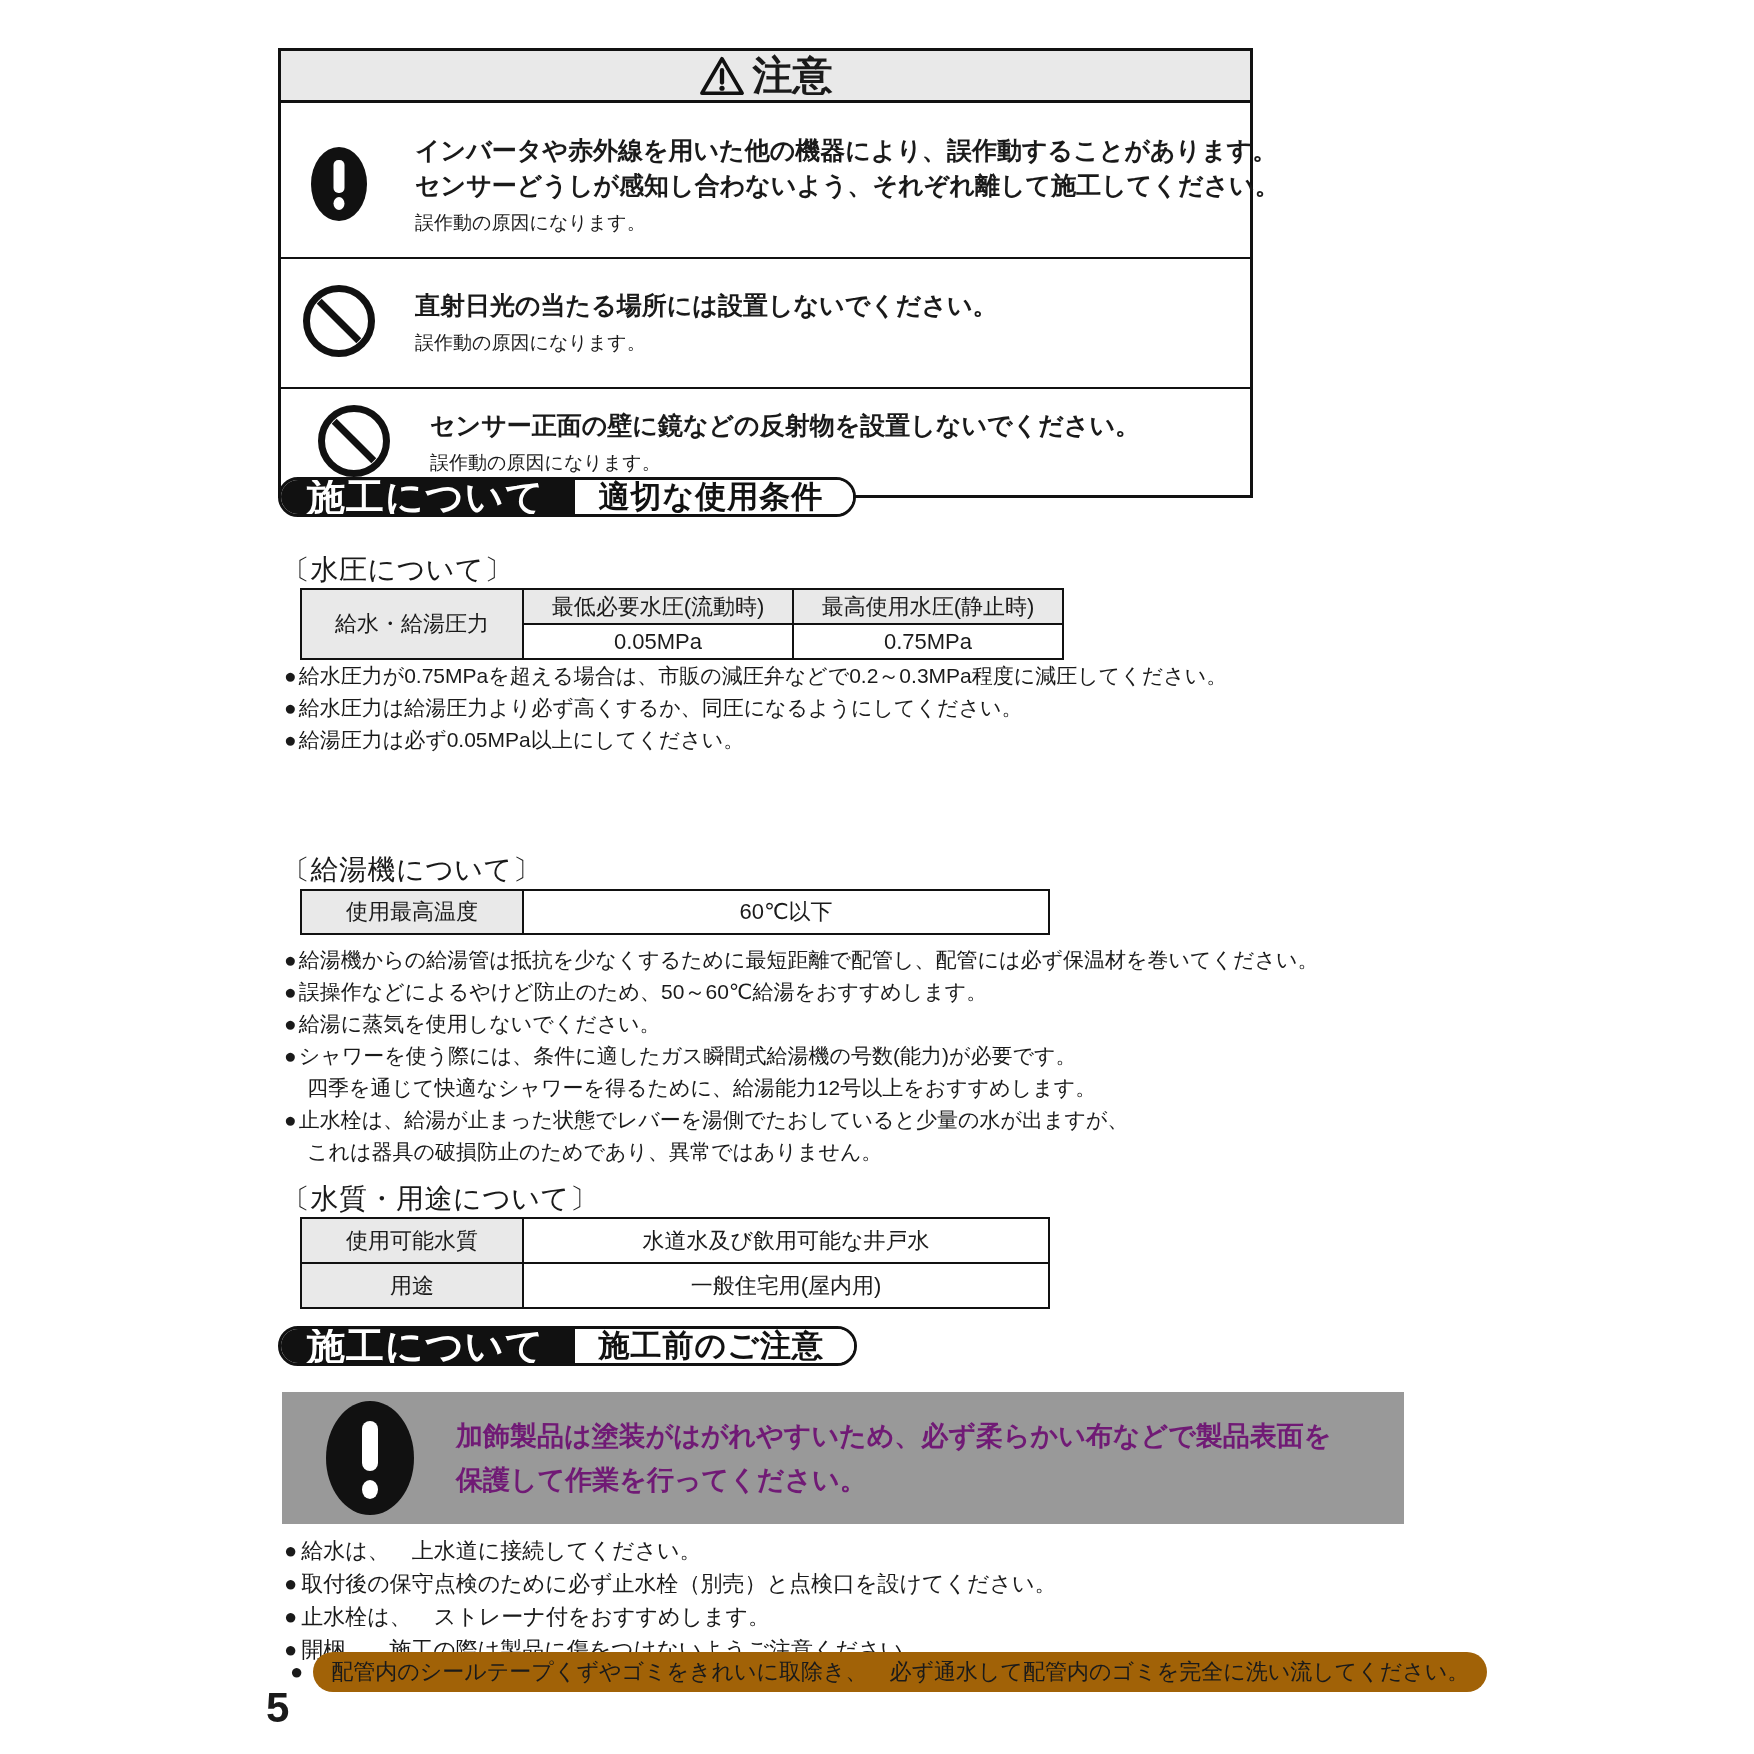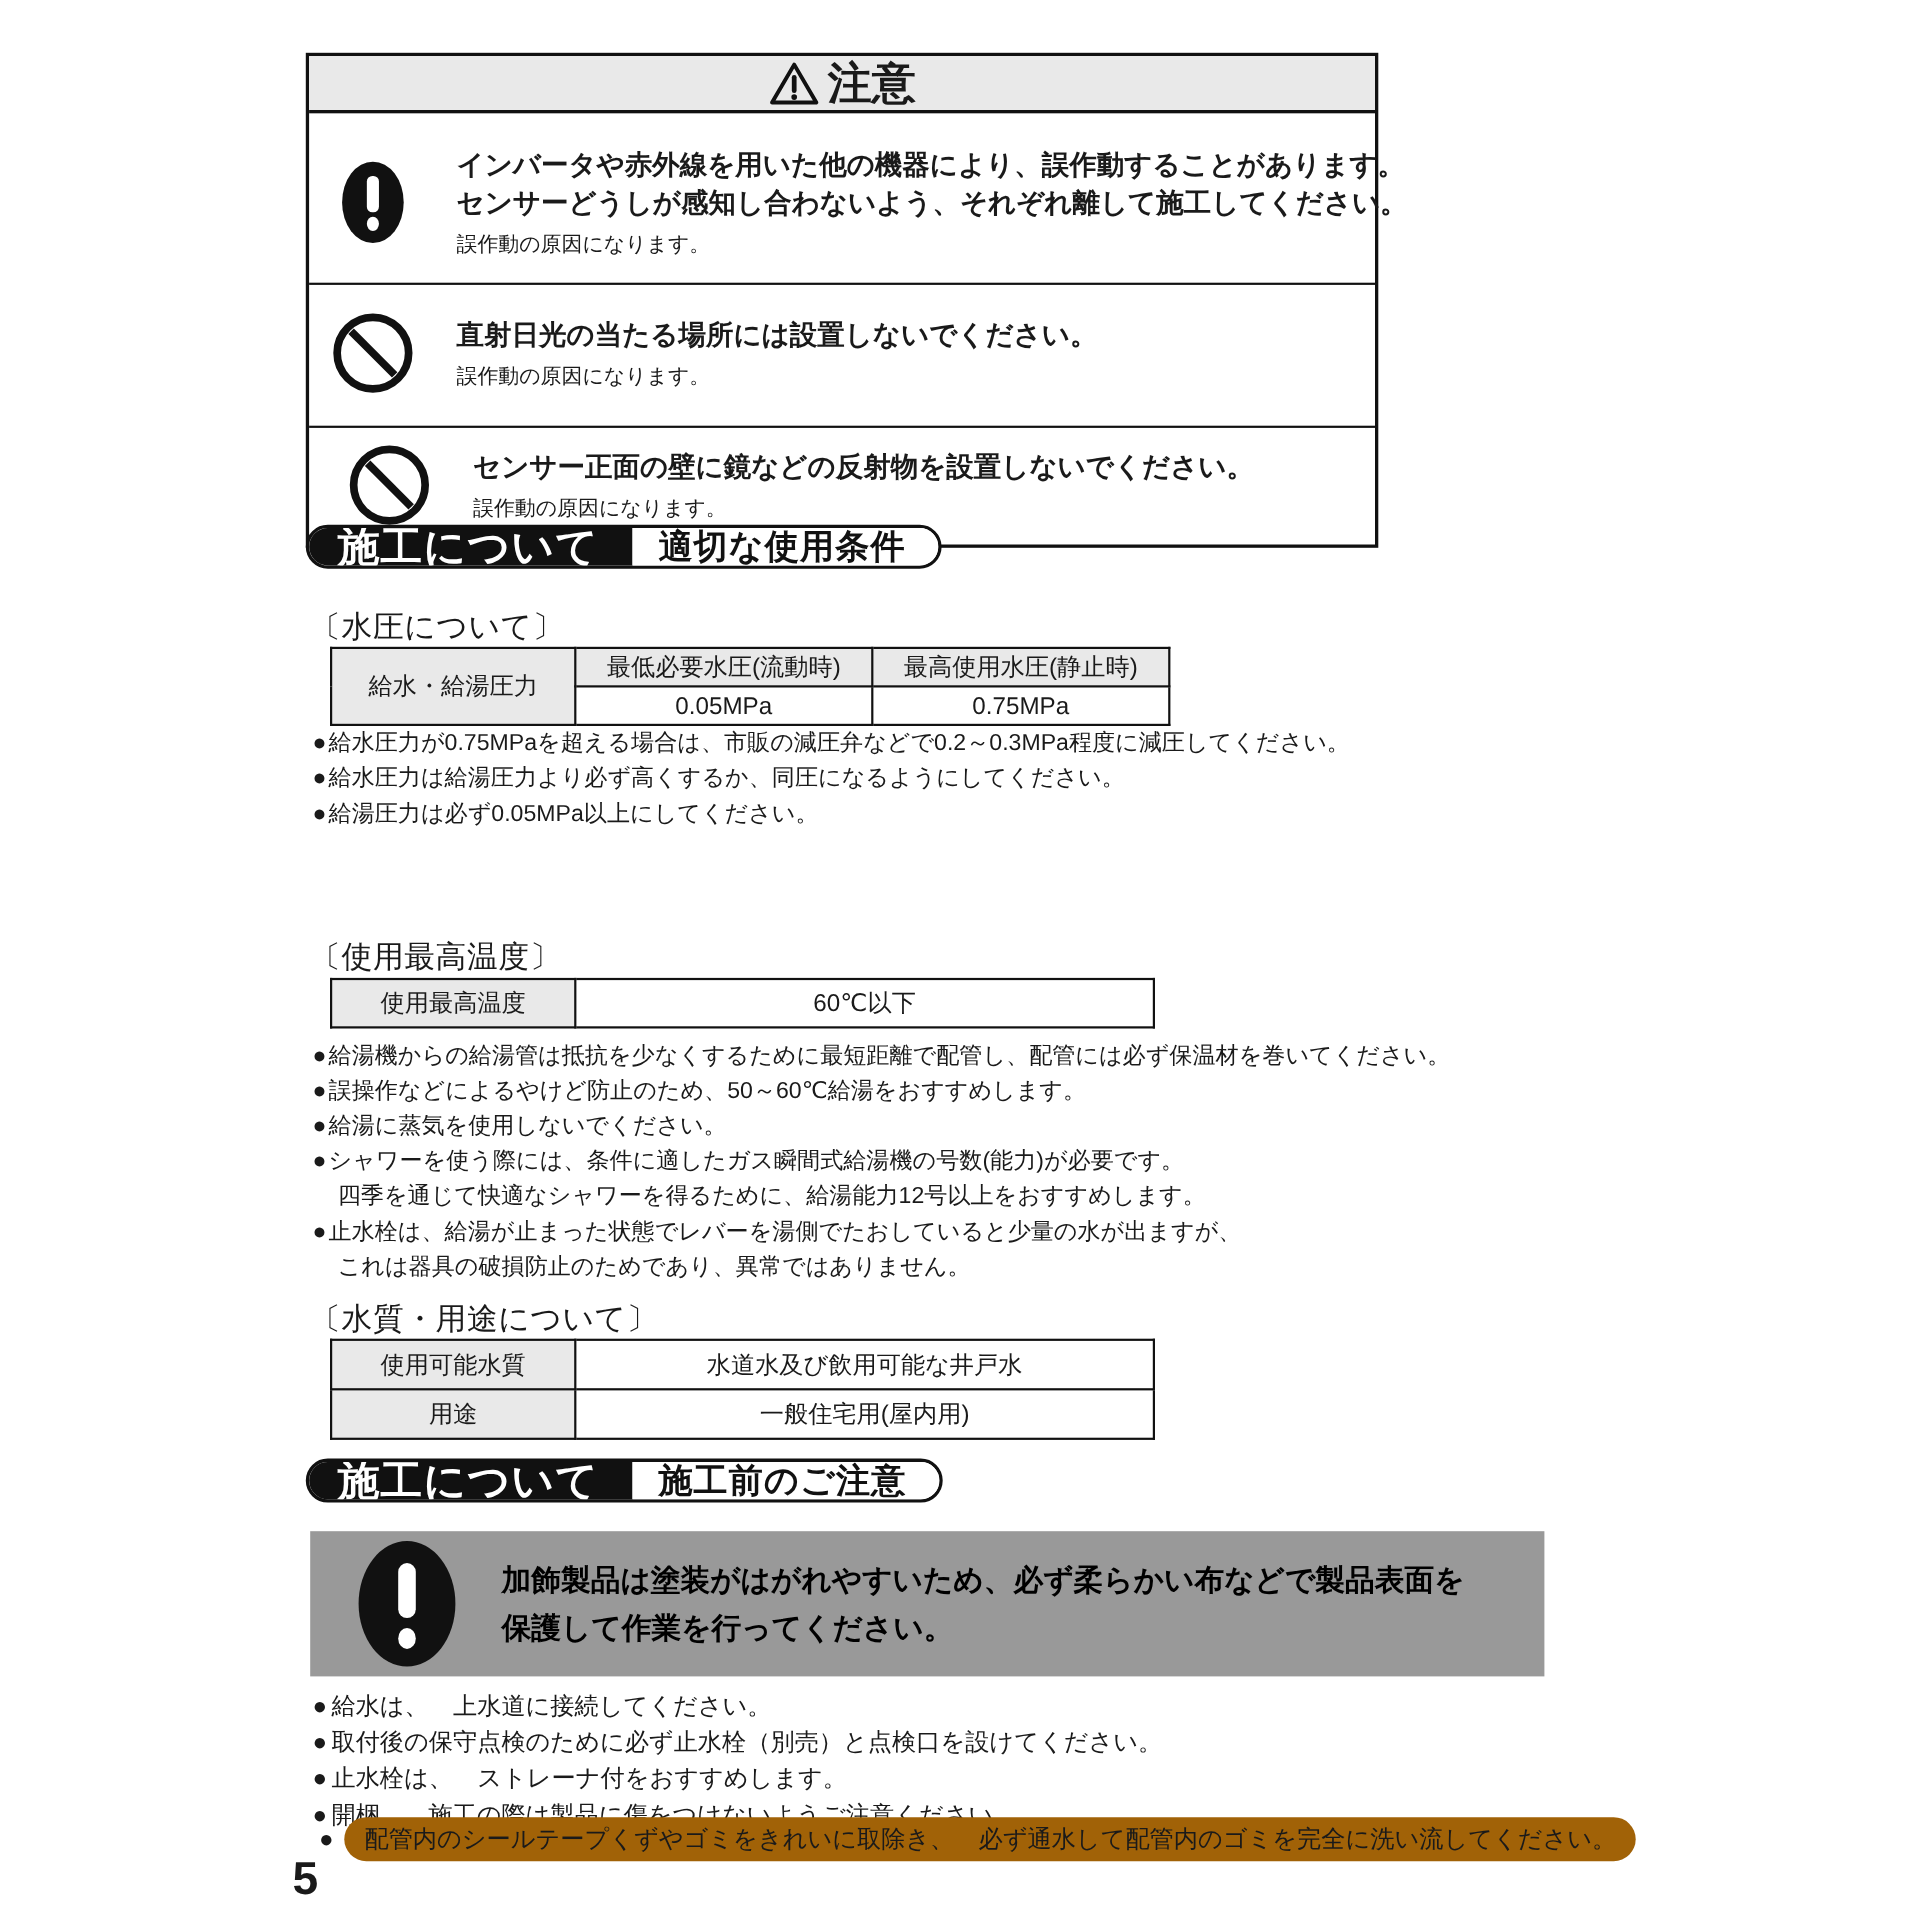--- a/index.html
+++ b/index.html
@@ -56,21 +56,21 @@
   .blist .bl{display:flex;}
   .blist .bl .mk{flex:none;margin-right:2px;}
   .blist .bl.cont{padding-left:23px;}
   .blistC{font-size:22px;line-height:33px;}
   .blistC .bl{display:flex;}
   .blistC .bl .mk{flex:none;margin-right:4px;}
 
   
   .graybox{left:282px;top:1392px;width:1122px;height:132px;background:#999999;display:flex;align-items:center;}
   .graybox .icon-col2{flex:none;margin-left:44px;}
-  .graybox .wtext{margin-left:42px;color:#000000;font-size:27px;font-weight:bold;line-height:44px;}
+  .graybox .wtext{margin-left:42px;color:#701a75;font-size:27px;font-weight:bold;line-height:44px;}
 
   
   .hl-row{display:flex;align-items:center;font-size:22px;}
   .hl-row .mk{flex:none;margin-right:10px;}
   .hl-pill{background:#a16207;border-radius:20px;padding:5px 18px;white-space:nowrap;}
 
   
   .pageno{font-size:42px;font-weight:bold;}
 </style>
 </head>
@@ -156,21 +156,21 @@
   <div class="bl">
       <span class="mk">●</span>
       <span class="nw">給水圧力は給湯圧力より必ず高くするか、同圧になるようにしてください。</span>
     </div>
   <div class="bl">
       <span class="mk">●</span>
       <span class="nw">給湯圧力は必ず0.05MPa以上にしてください。</span>
     </div>
 </div>
 
-<div class="abs shead nw" style="left:282px;top:851px;">〔使用最高温度〕</div>
+<div class="abs shead nw" style="left:282px;top:851px;">〔給湯機について〕</div>
 
 <table class="spec abs" style="left:300px;top:889px;">
   <tbody>
       <tr>
     <td class="gray w1 h40">使用最高温度</td>
     <td class="w3 h40">60℃以下</td>
   </tr>
 </tbody>
   </table>
 

